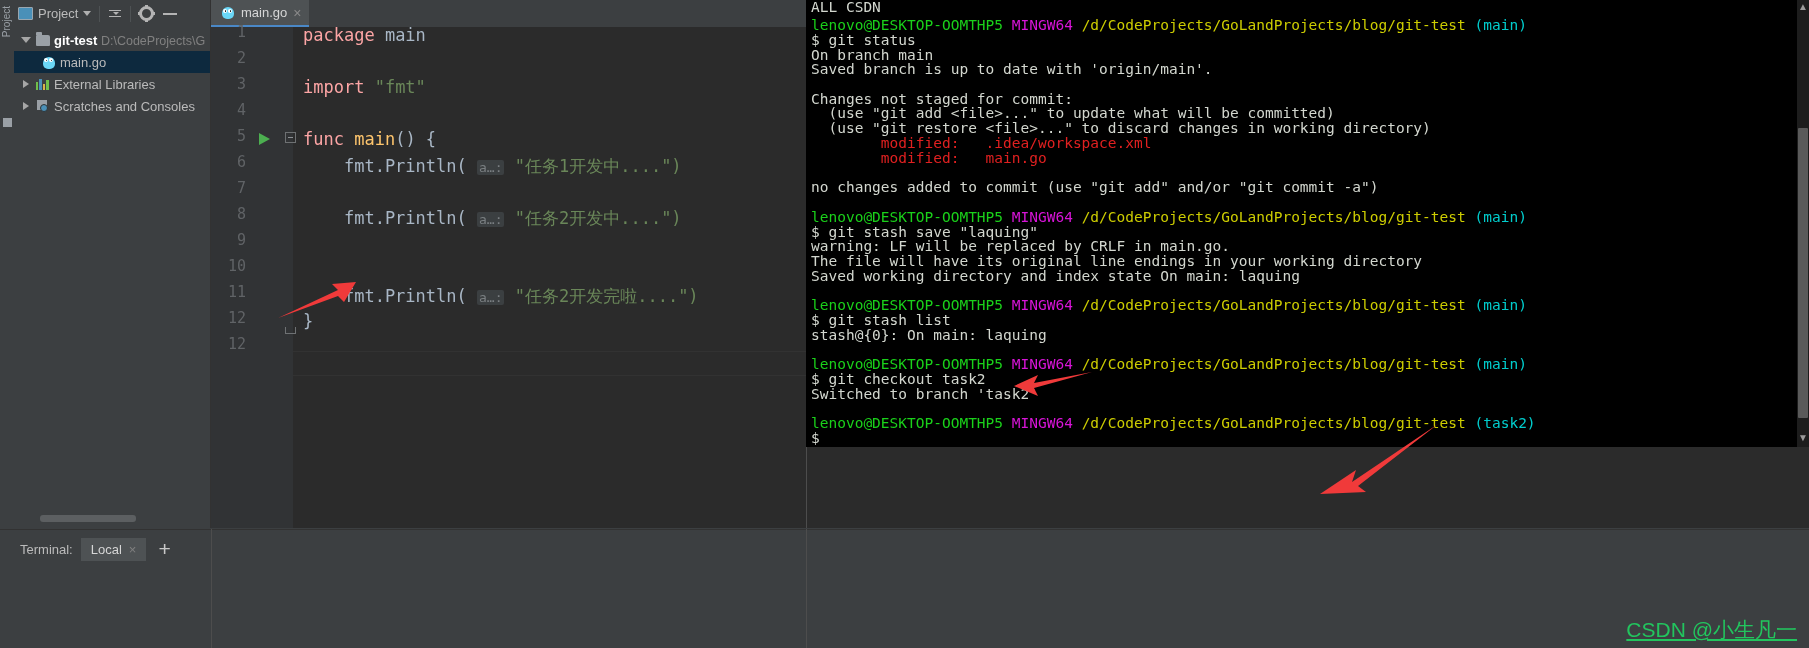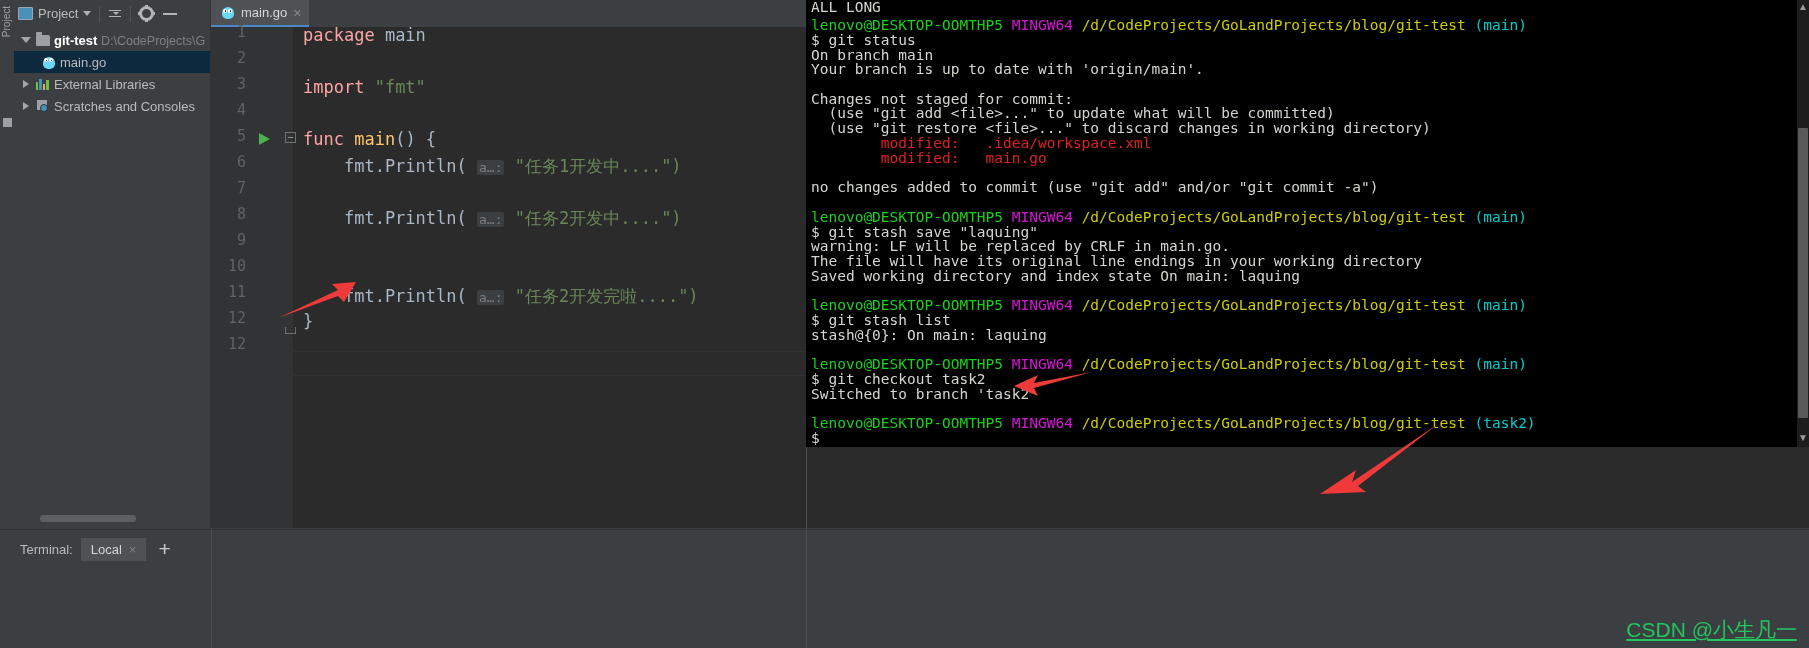--- a/index.html
+++ b/index.html
@@ -246,25 +246,25 @@
       <div class="cl" style="top:128px;"><span class="id">    fmt.Println( </span><span class="hint">a…:</span><span class="str"> "任务1开发中....")</span></div>
       <div class="cl" style="top:180px;"><span class="id">    fmt.Println( </span><span class="hint">a…:</span><span class="str"> "任务2开发中....")</span></div>
       <div class="cl" style="top:258px;"><span class="id">    fmt.Println( </span><span class="hint">a…:</span><span class="str"> "任务2开发完啦....")</span></div>
       <div class="cl" style="top:284px;"><span class="plain">}</span></div>
       <div style="position:absolute;left:0;right:0;top:324px;height:23px;border-top:1px solid #323232;border-bottom:1px solid #323232;"></div>
     </div>
   </div>
 
   <div class="term-panel">
     <div class="term-inner" id="term-inner">
-        <div class="tline" style="top: 0px;"><span class="c-wht">ALL LONG</span></div>
+        <div class="tline" style="top: 0px;"><span class="c-wht">ALL CSDN</span></div>
         <div class="tline" style="top: 18px;"><span class="c-green">lenovo@DESKTOP-OOMTHP5 </span><span class="c-mag">MINGW64 </span><span class="c-yel">/d/CodeProjects/GoLandProjects/blog/git-test </span><span class="c-cyan">(main)</span></div>
         <div class="tline" style="top: 33px;"><span class="c-wht">$ git status</span></div>
         <div class="tline" style="top: 48px;"><span class="c-wht">On branch main</span></div>
-        <div class="tline" style="top: 62px;"><span class="c-wht">Your branch is up to date with 'origin/main'.</span></div>
+        <div class="tline" style="top: 62px;"><span class="c-wht">Saved branch is up to date with 'origin/main'.</span></div>
         <div class="tline" style="top: 92px;"><span class="c-wht">Changes not staged for commit:</span></div>
         <div class="tline" style="top: 106px;"><span class="c-wht">  (use "git add &lt;file&gt;..." to update what will be committed)</span></div>
         <div class="tline" style="top: 121px;"><span class="c-wht">  (use "git restore &lt;file&gt;..." to discard changes in working directory)</span></div>
         <div class="tline" style="top: 136px;"><span class="c-red">        modified:   .idea/workspace.xml</span></div>
         <div class="tline" style="top: 151px;"><span class="c-red">        modified:   main.go</span></div>
         <div class="tline" style="top: 180px;"><span class="c-wht">no changes added to commit (use "git add" and/or "git commit -a")</span></div>
         <div class="tline" style="top: 210px;"><span class="c-green">lenovo@DESKTOP-OOMTHP5 </span><span class="c-mag">MINGW64 </span><span class="c-yel">/d/CodeProjects/GoLandProjects/blog/git-test </span><span class="c-cyan">(main)</span></div>
         <div class="tline" style="top: 225px;"><span class="c-wht">$ git stash save "laquing"</span></div>
         <div class="tline" style="top: 254px;"><span class="c-wht">The file will have its original line endings in your working directory</span></div>
         <div class="tline" style="top: 239px;"><span class="c-wht">warning: LF will be replaced by CRLF in main.go.</span></div>

